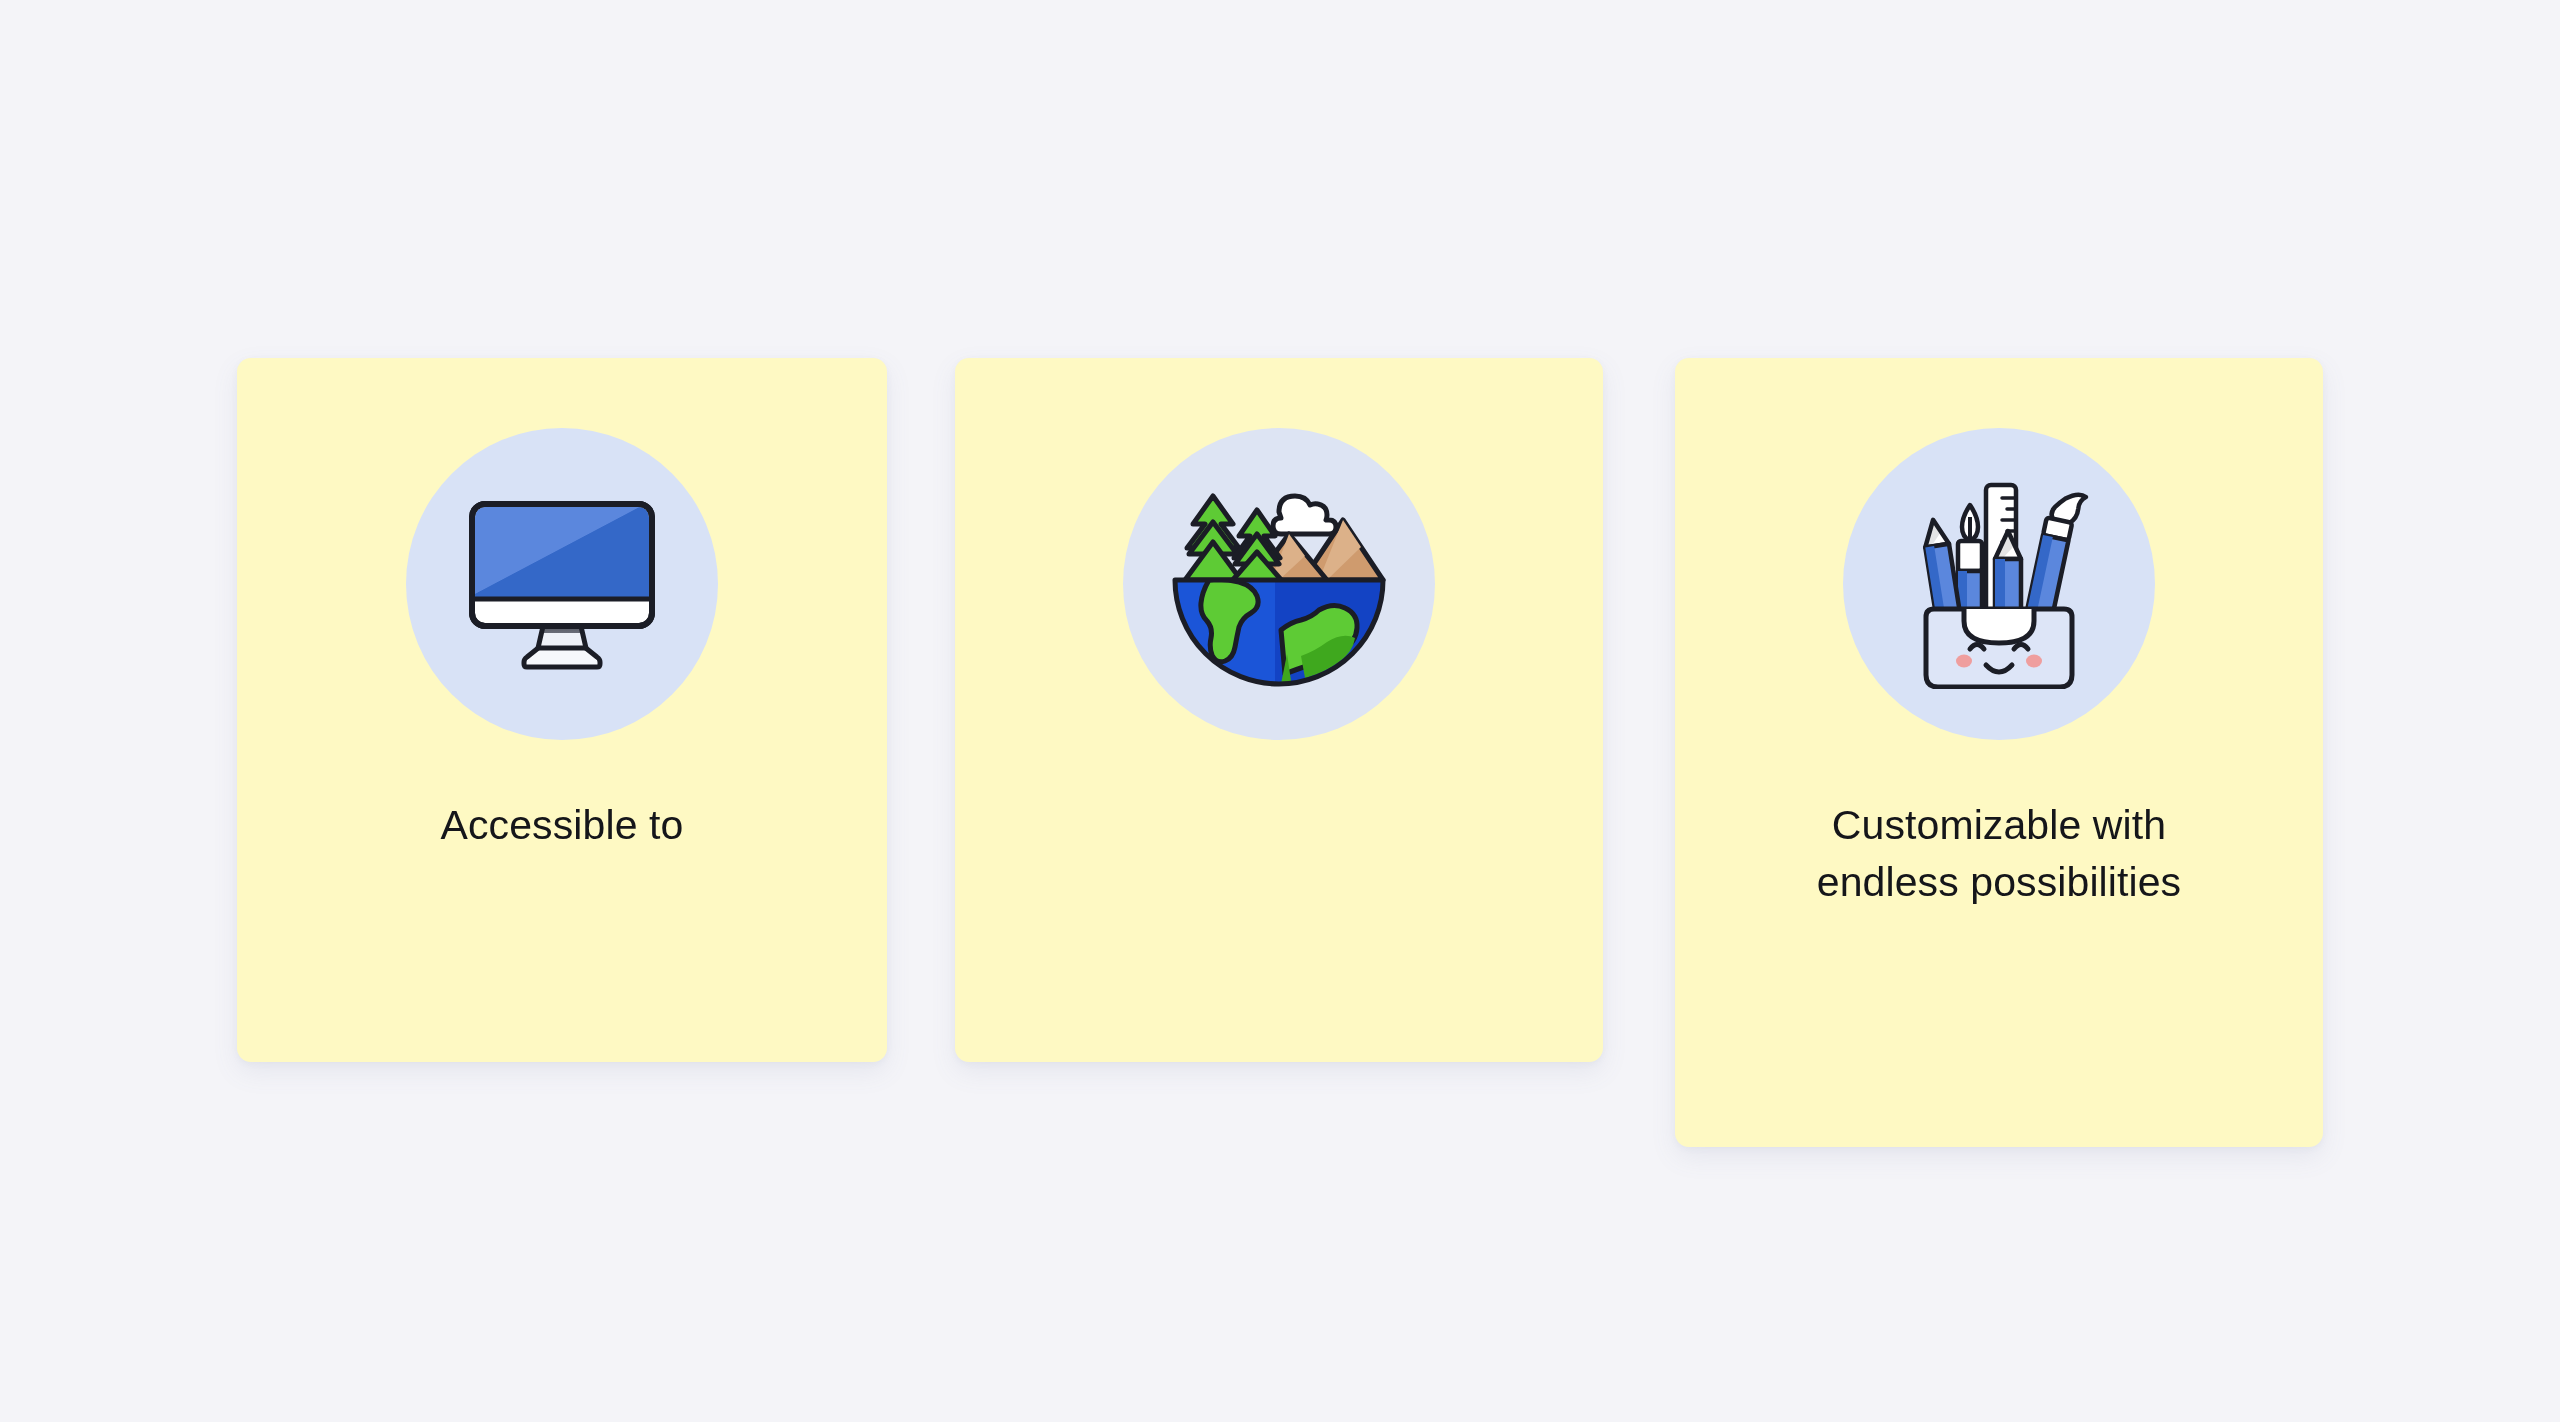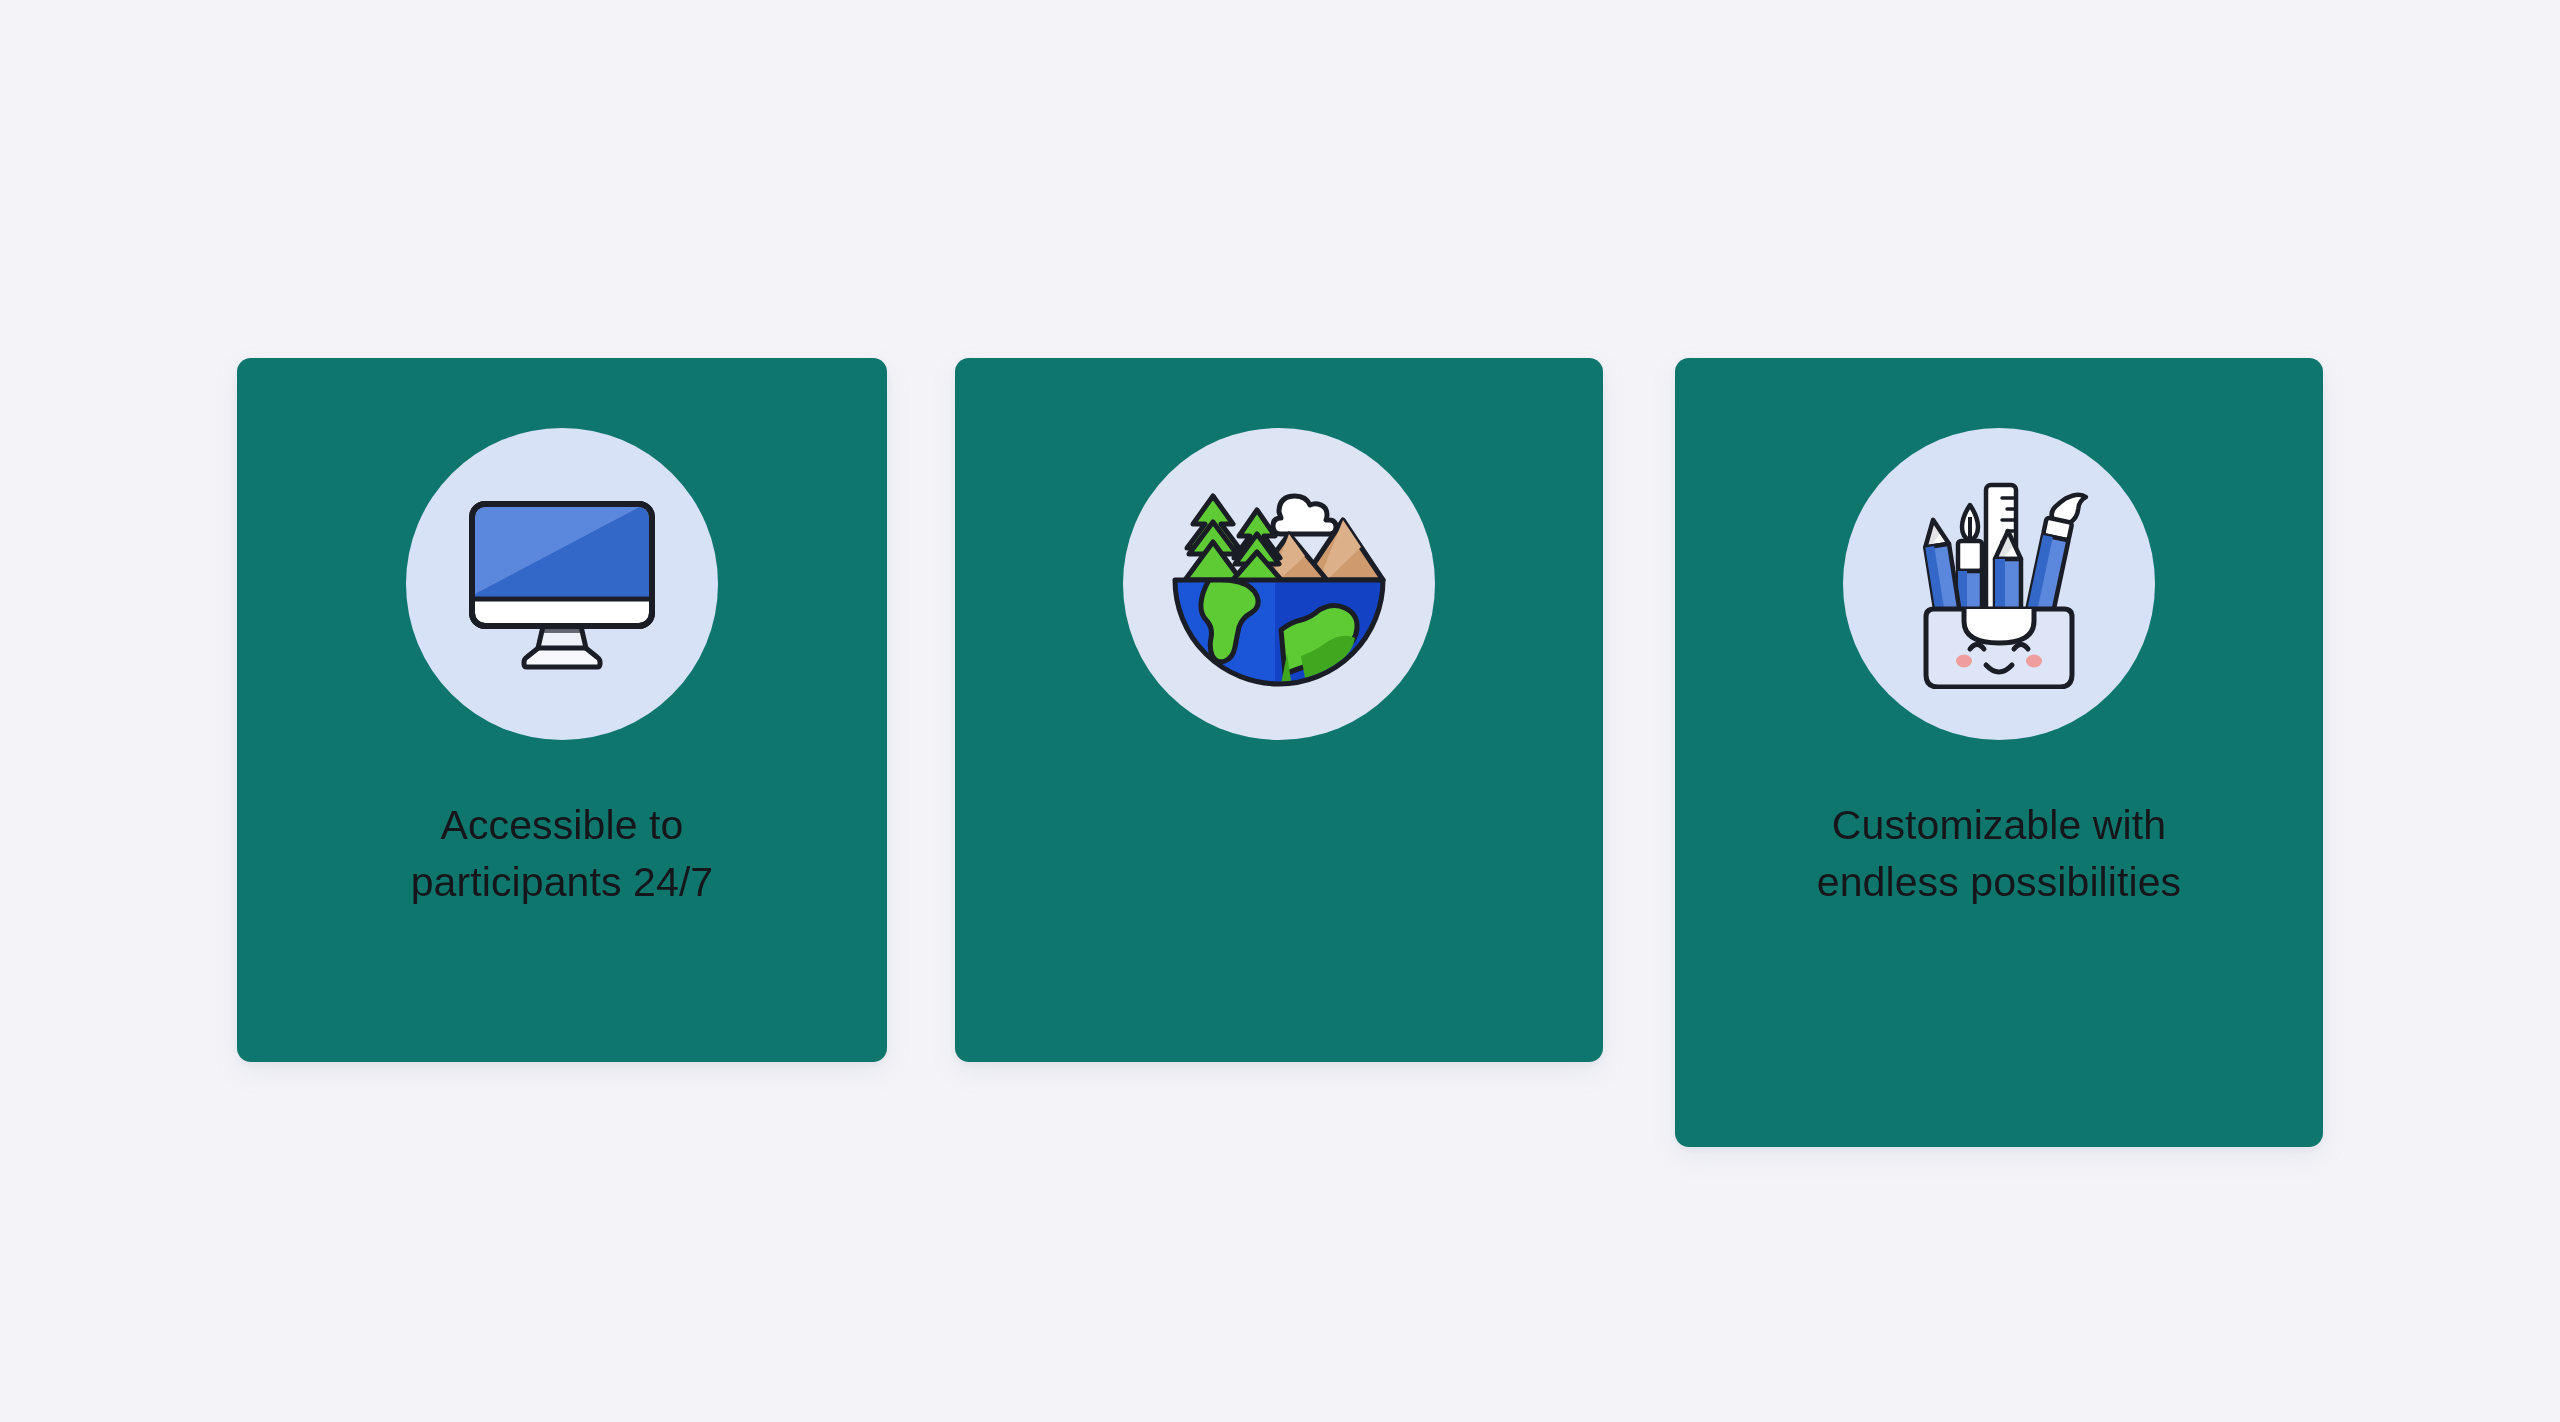--- a/index.html
+++ b/index.html
@@ -28,21 +28,21 @@
     position: absolute;
     left: 0;
     top: 0;
     width: 2560px;
     height: 1422px;
   }
 
   
   .card {
     position: absolute;
-    background: #0f766e;
+    background: #fef9c3;
     border-radius: 14px;
     box-shadow: 0 10px 26px rgba(108, 116, 160, 0.10),
                 0 2px 6px rgba(108, 116, 160, 0.06);
     display: flex;
     flex-direction: column;
     align-items: center;
   }
 
   .card--one   { left: 237px;  top: 358px; width: 650px;  height: 704px; }
   .card--two   { left: 955px;  top: 358px; width: 648px;  height: 704px; }
@@ -115,21 +115,20 @@
             <path d="M13 23 a10 10 0 0 1 10 -10 h154 a10 10 0 0 1 10 10 v82 H13 z" fill="url(#scrGrad)"></path>
 
             <line x1="13" y1="105" x2="187" y2="105" stroke="#1b1d26" stroke-width="5"></line>
 
             <rect x="10" y="10" width="180" height="122" rx="13" ry="13" fill="none" stroke="#1b1d26" stroke-width="6"></rect>
           </svg>
         </span>
       </div>
       <div class="caption">
         <span class="line">Accessible to</span>
-        <span class="line">participants 24/7</span>
       </div>
     </div>
 
     <div class="card card--two">
       <div class="icon-circle">
         <span>
           <svg width="224" height="216" viewBox="0 0 224 216" aria-hidden="true">
             <defs>
               <clipPath id="globeClip">
                 <path d="M8 104 h208 a104 104 0 0 1 -208 0 z"></path>

